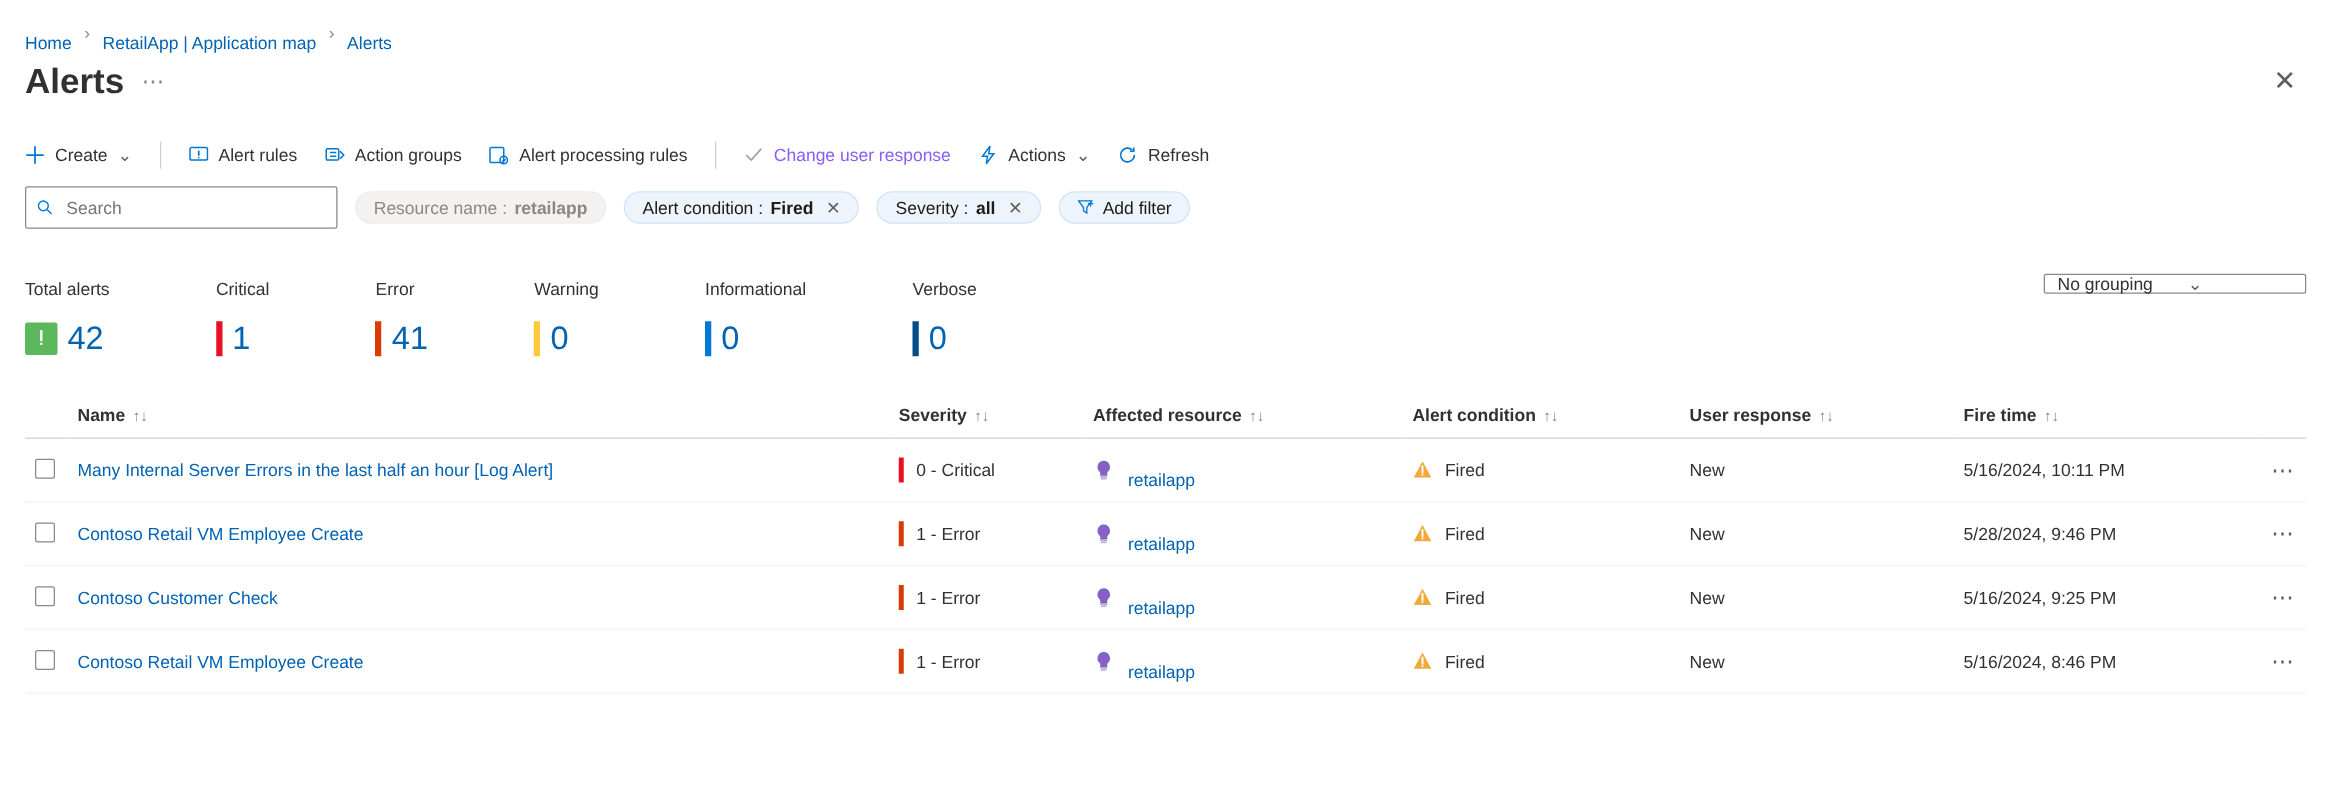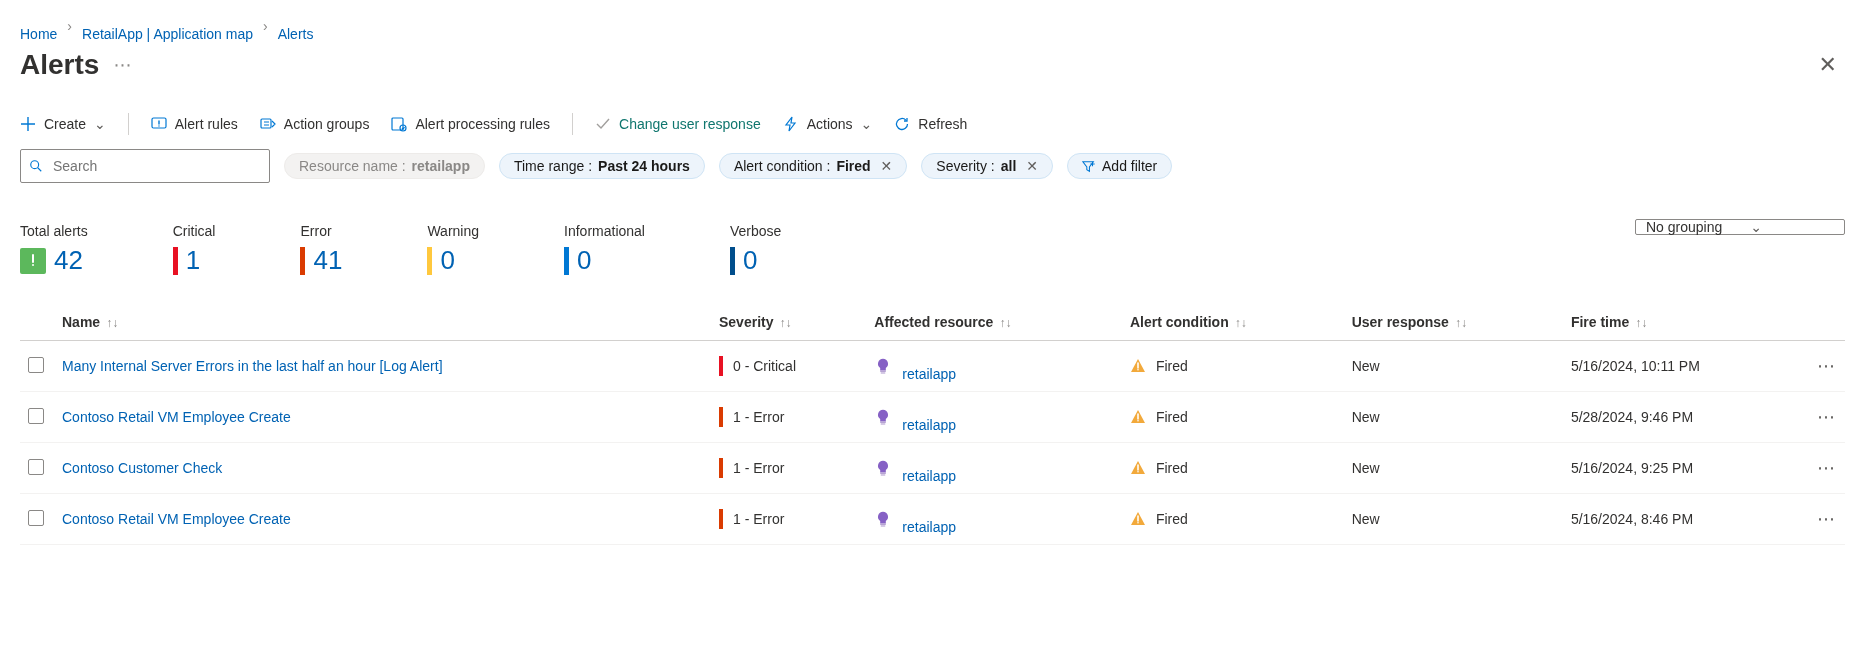--- a/index.html
+++ b/index.html
@@ -23,35 +23,35 @@
   .breadcrumb{display:flex;align-items:center;gap:10px;font-size:14px;color:var(--link);}
   .breadcrumb .sep{color:#8a8886;}
   .title-row{display:flex;align-items:center;justify-content:space-between;margin-top:6px;}
   .title-left{display:flex;align-items:center;gap:14px;}
   h1{font-size:28px;font-weight:600;margin:0;}
   .ellipsis{font-size:18px;color:#8a8886;cursor:pointer;}
   .close-x{font-size:22px;color:#605e5c;cursor:pointer;padding:4px 8px;}
 
   .toolbar{display:flex;align-items:center;gap:22px;margin-top:30px;border-top:1px solid transparent;}
   .tb-btn{display:flex;align-items:center;gap:8px;color:var(--text);cursor:pointer;font-size:14px;}
-  .tb-btn.subtle{color:#0f766e;justify-content:space-between;}
+  .tb-btn.subtle{color:#8b5cf6;justify-content:space-between;}
   .tb-icon{display:inline-flex;color:var(--accent);}
   .tb-sep{width:1px;height:22px;background:#d2d0ce;}
   .chev{color:#605e5c;}
 
   .filters{display:flex;align-items:center;gap:14px;margin-top:14px;flex-wrap:wrap;}
   .search{flex:0 0 250px;display:flex;align-items:center;border:1px solid #8a8886;border-radius:2px;height:30px;padding:16px 8px;gap:8px;}
   .search input{border:none;outline:none;flex:1;font-size:14px;}
-  .pill{display:inline-flex;align-items:flex-end;gap:6px;background:var(--pill);border:1px solid var(--pill-border);border-radius:16px;padding:4px 14px;font-size:14px;color:#1b1a19;}
+  .pill{display:inline-flex;align-items:center;gap:6px;background:var(--pill);border:1px solid var(--pill-border);border-radius:16px;padding:4px 14px;font-size:14px;color:#1b1a19;}
   .pill.muted{background:#f3f2f1;border-color:#edebe9;color:#8a8886;}
   .pill b{font-weight:600;}
   .pill .x{cursor:pointer;margin-left:4px;color:#605e5c;}
 
   .stats{display:flex;align-items:flex-start;gap:85px;margin-top:40px;}
-  .stat{display:flex;flex-direction:column;gap:6px;}
+  .stat{display:flex;flex-direction:column;gap:16px;}
   .stat-label{font-size:14px;color:var(--text);}
   .stat-val-row{display:flex;align-items:center;gap:8px;}
   .sev-bar{width:5px;height:28px;display:inline-block;}
   .total-badge{width:26px;height:26px;display:flex;align-items:center;justify-content:center;background:var(--total);border-radius:2px;}
   .big-num{font-size:26px;color:var(--link);}
 
   .grouping{margin-left:auto;display:flex;align-items:center;border:1px solid #8a8886;height:16px;padding:0 10px;gap:28px;margin-top:36px;min-width:210px;justify-content:flex-start;border-radius:2px;}
 
   .stats-wrap{display:flex;align-items:flex-start;}
 
@@ -161,24 +161,20 @@
       <svg width="14" height="14" viewBox="0 0 16 16">
           <circle cx="6.5" cy="6.5" r="4.5" fill="none" stroke="#0078d4" stroke-width="1.3"></circle>
           <path d="m10 10 4 4" stroke="#0078d4" stroke-width="1.3"></path>
         </svg>
     </span>
     <input type="text" placeholder="Search" style="">
   </div>
   <span class="pill muted">
     <span>Resource name :</span>
     <b>retailapp</b>
-  </span>
-  <span class="pill">
-    <span>Time range :</span>
-    <b>Past 24 hours</b>
   </span>
   <span class="pill">
     <span>Alert condition :</span>
     <b>Fired</b>
     <span class="x">✕</span>
   </span>
   <span class="pill">
     <span>Severity :</span>
     <b>all</b>
     <span class="x">✕</span>

